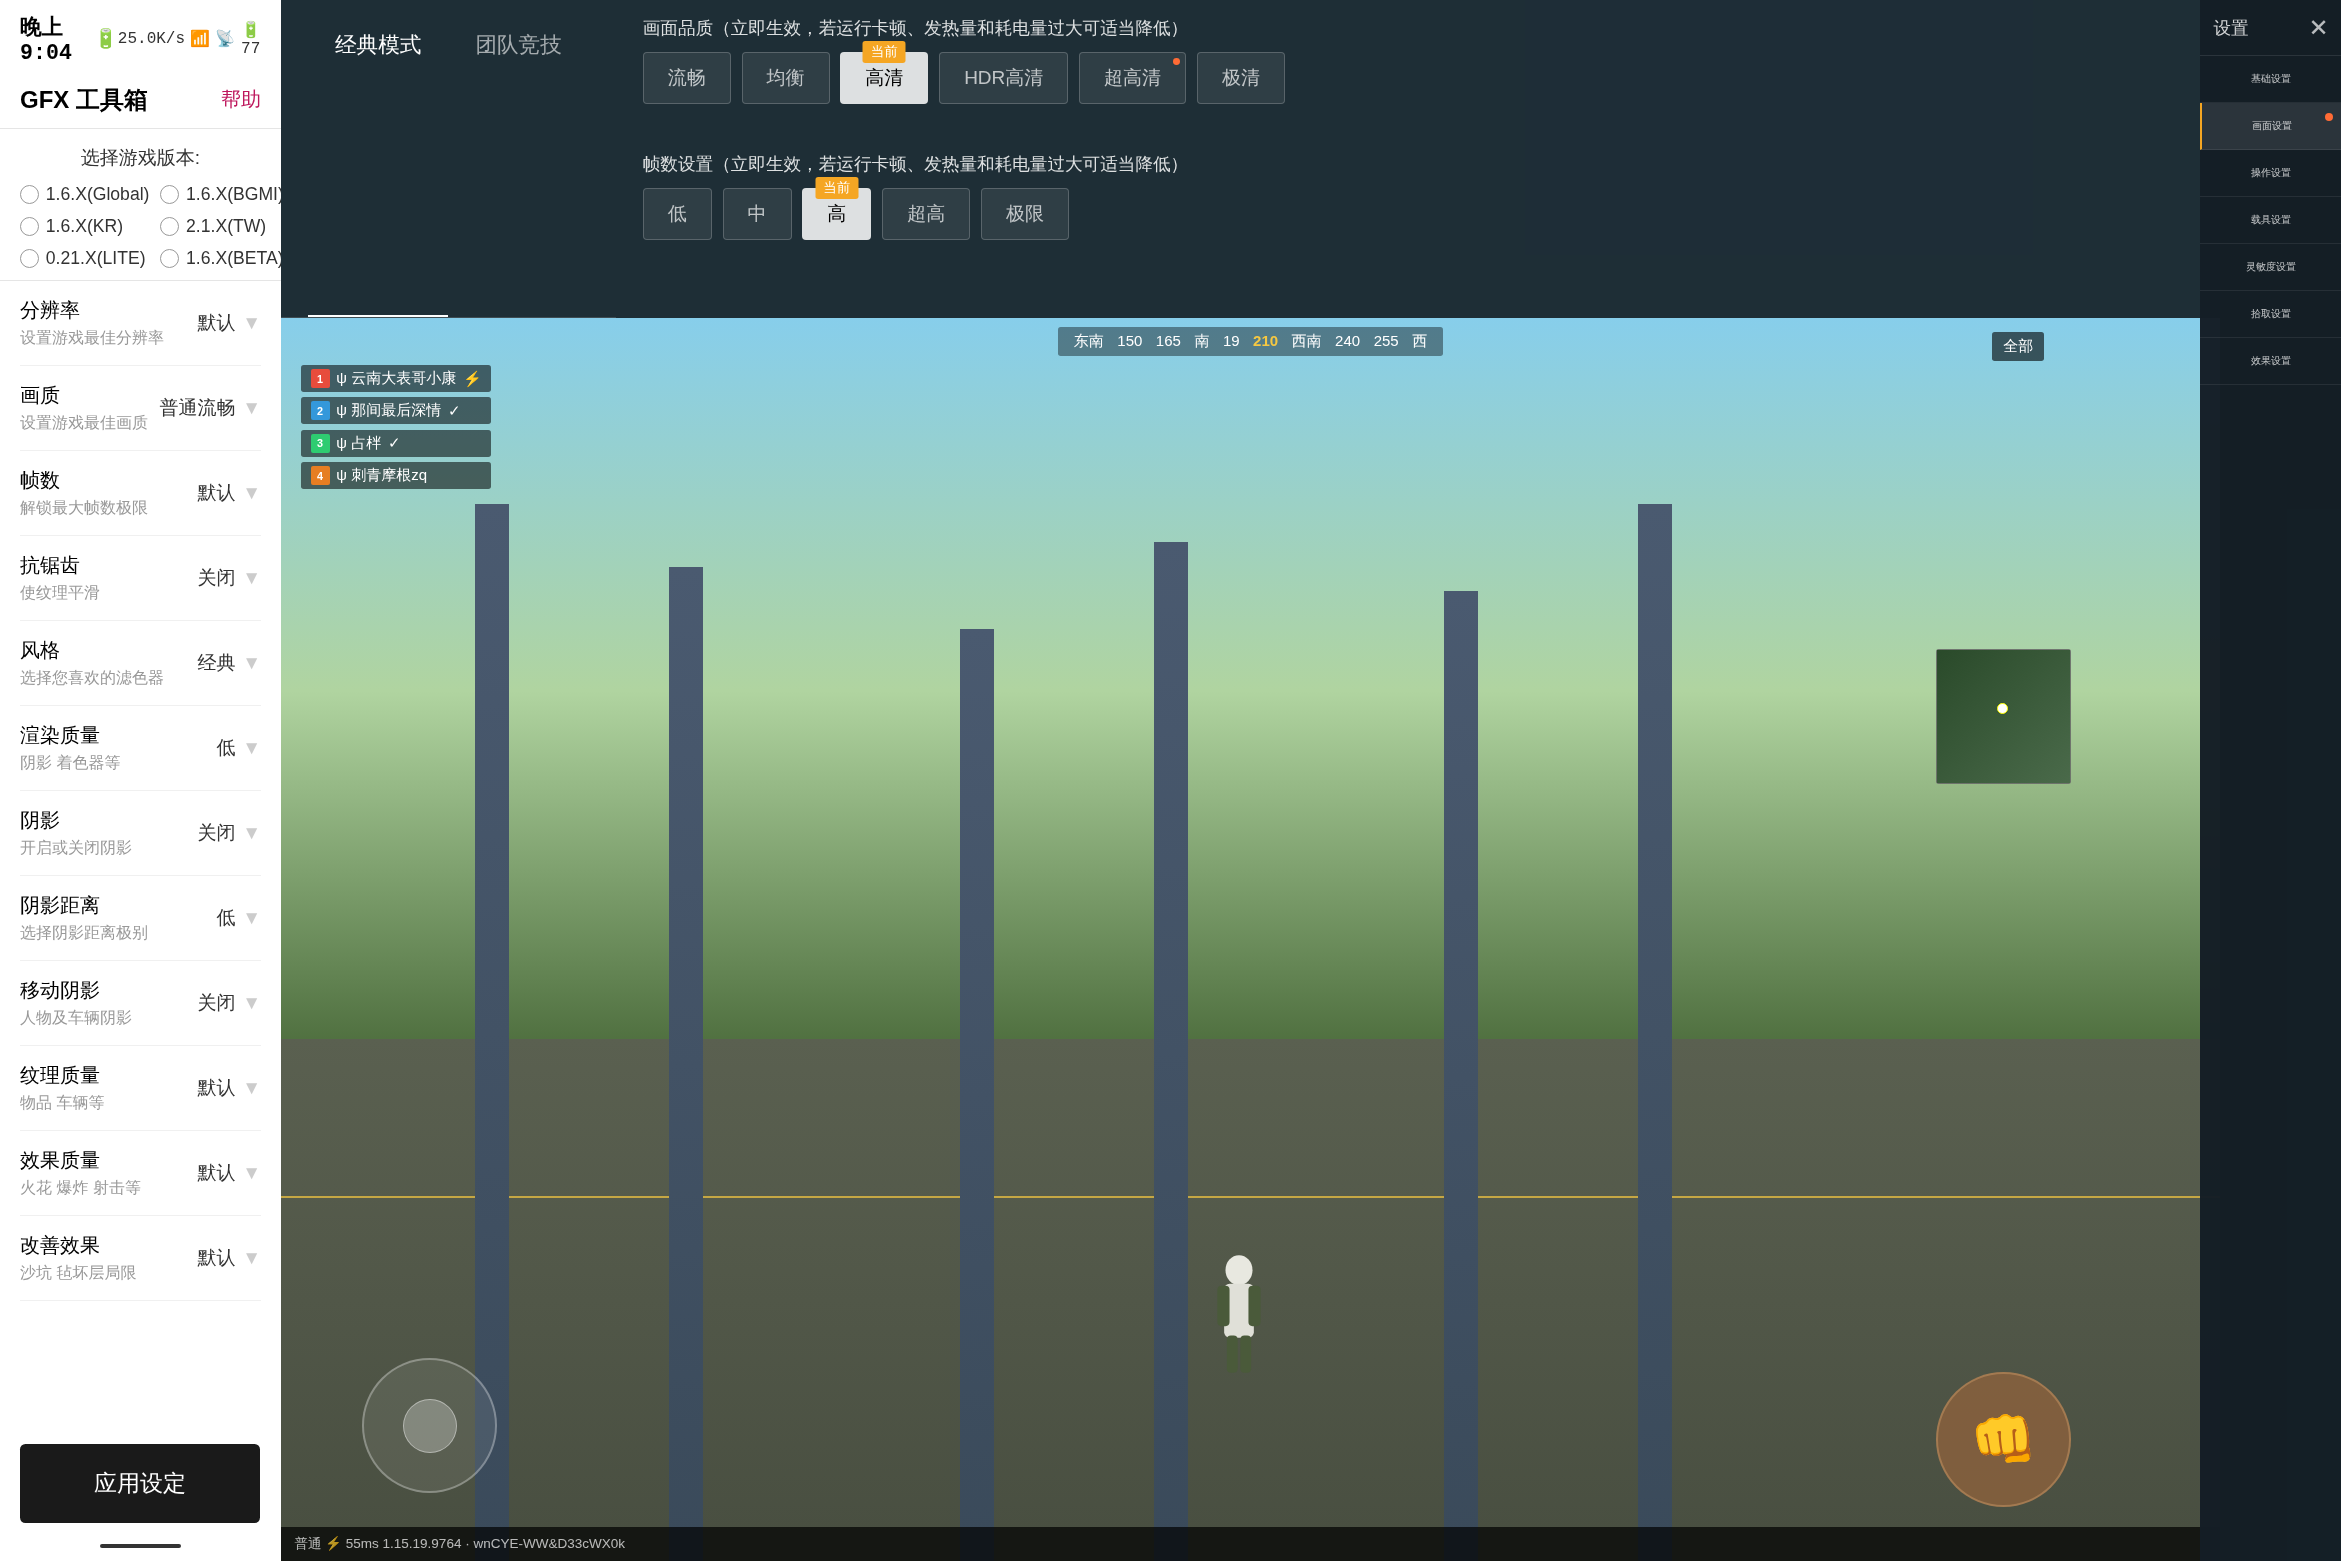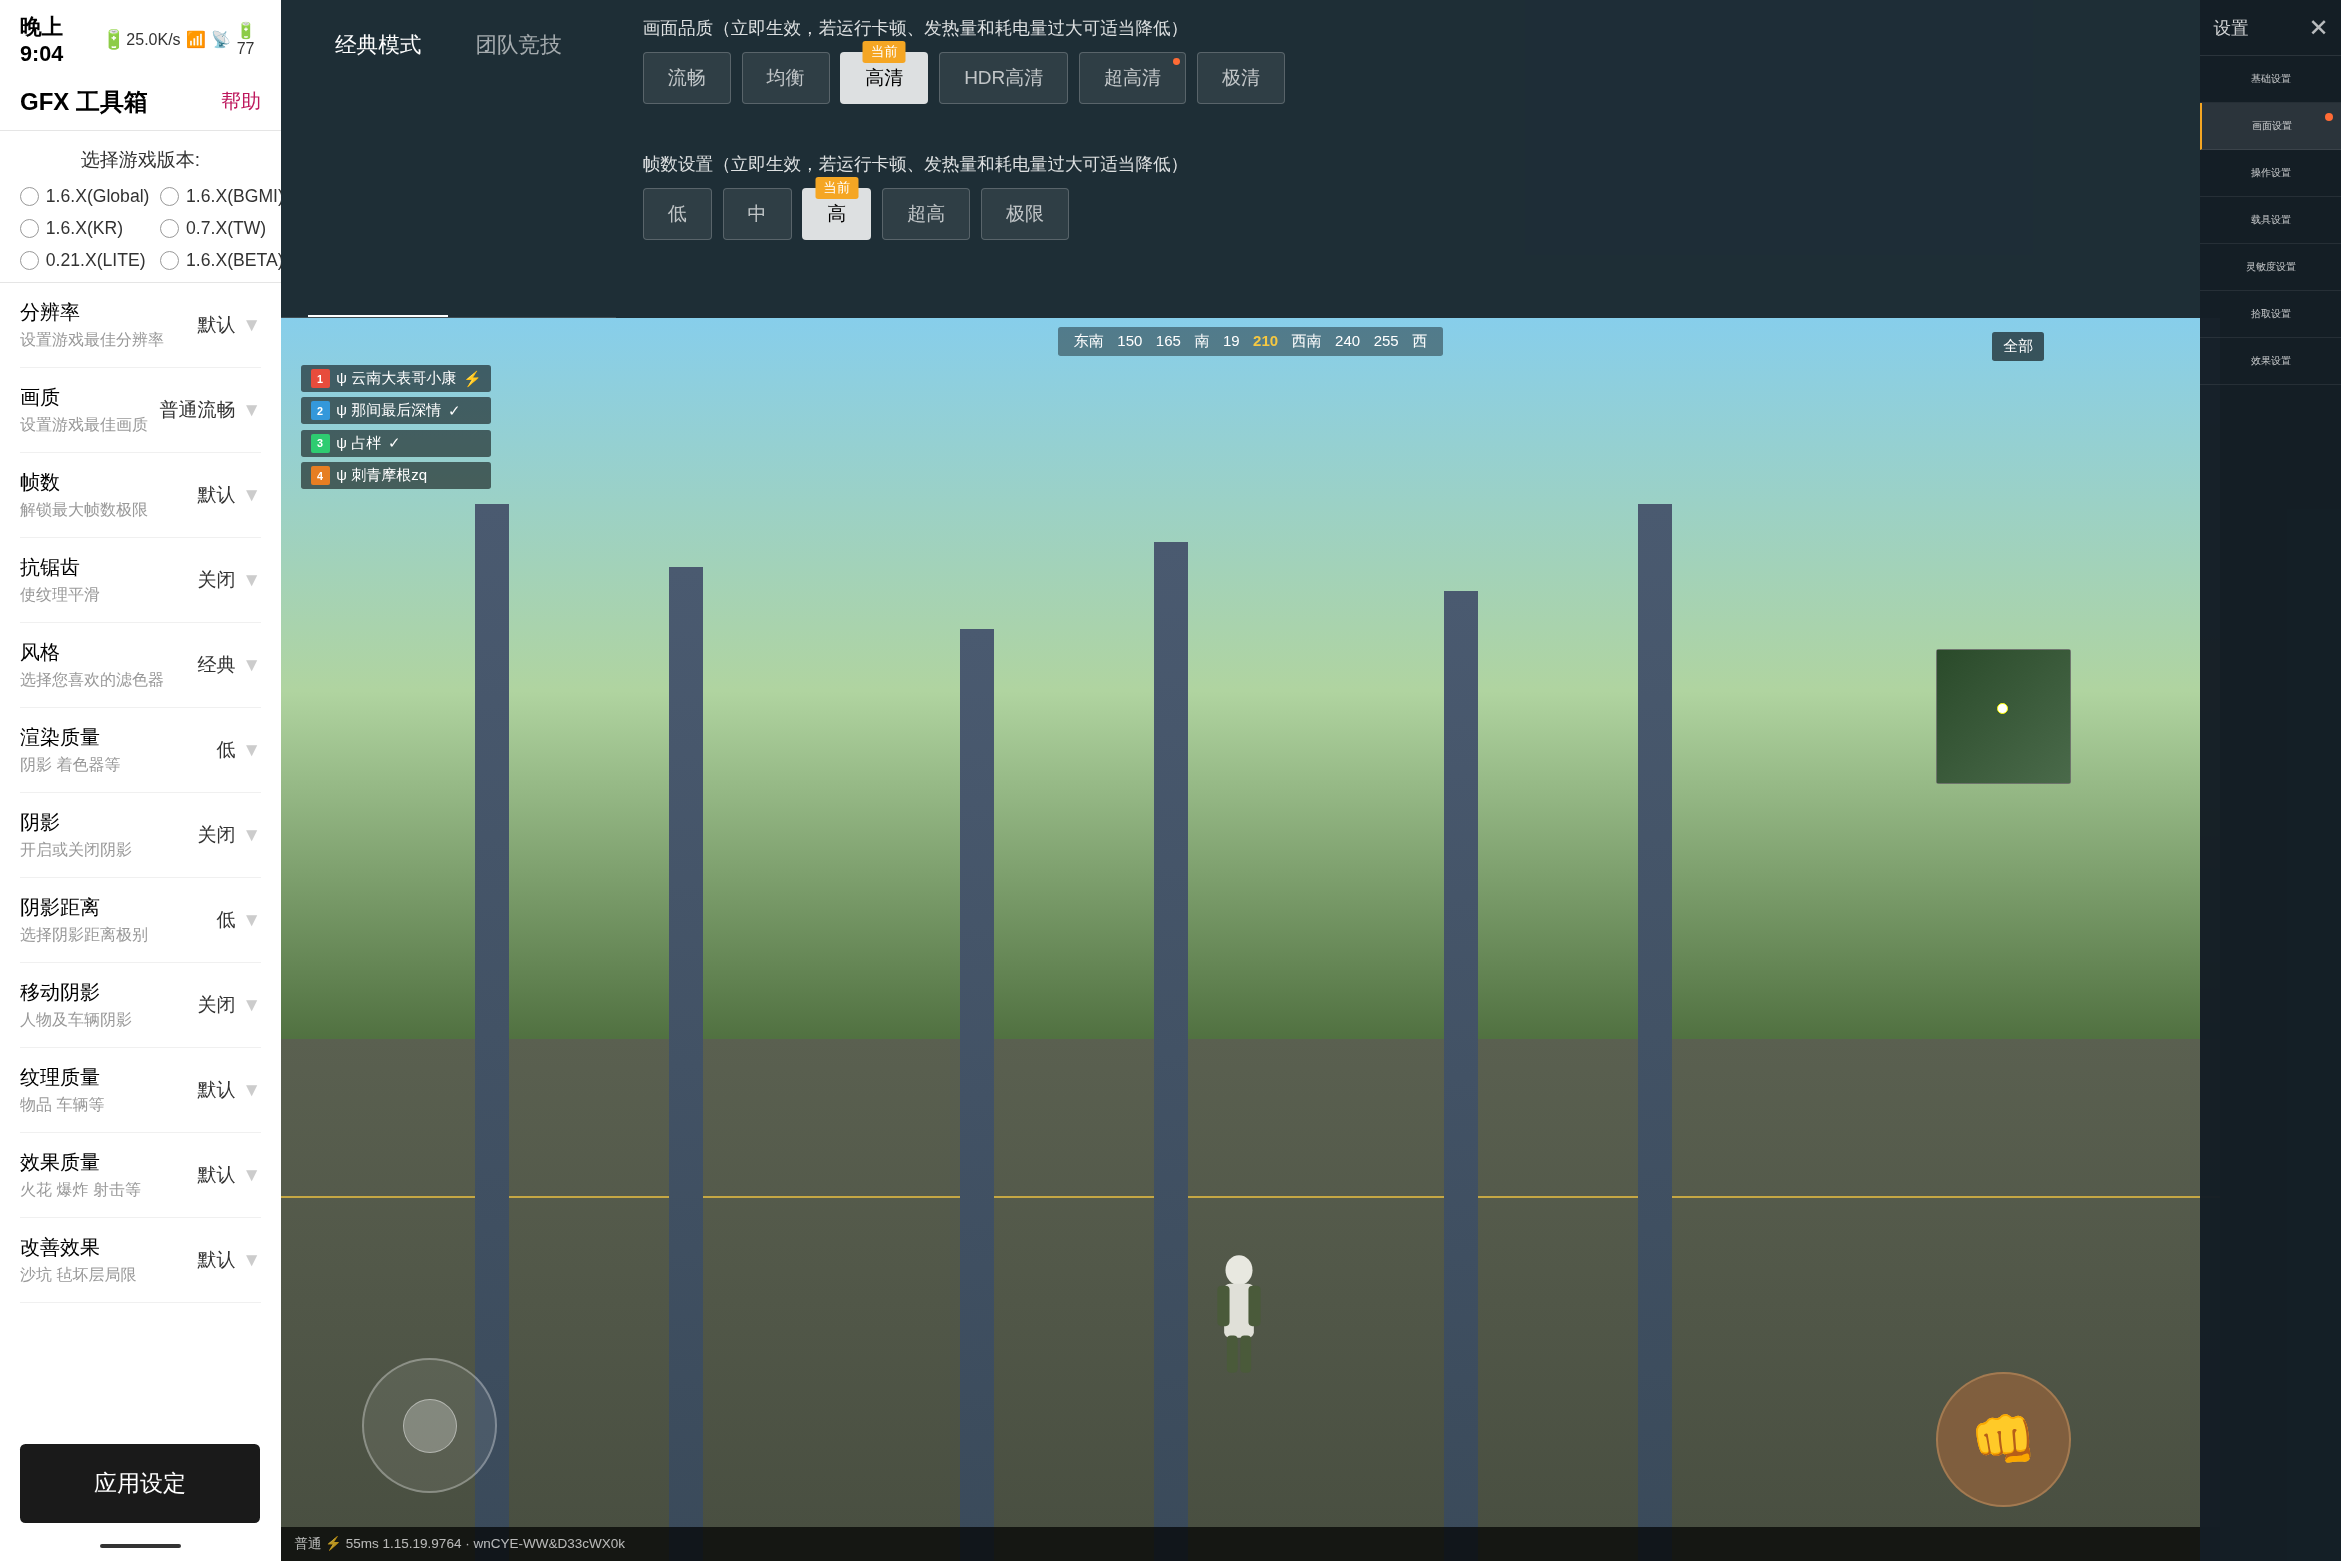--- a/index.html
+++ b/index.html
@@ -23,20 +23,21 @@
     }
 
     .status-bar {
       background: #ffffff;
       padding: 12px 20px 6.8px;
       display: flex;
       justify-content: space-between;
       align-items: center;
       font-size: 19px;
       color: #333;
+      font-family: Liberation Mono, monospace;
     }
 
     .status-left {
       display: flex;
       align-items: center;
       gap: 6.8px;
     }
 
     .status-time {
       font-size: 21.6px;
@@ -477,21 +478,21 @@
       <div class="version-item">
         <div class="radio-circle"></div>
         <span>1.13.X(CN)</span>
       </div>
       <div class="version-item">
         <div class="radio-circle"></div>
         <span>1.6.X(KR)</span>
       </div>
       <div class="version-item">
         <div class="radio-circle"></div>
-        <span>0.7.X(TW)</span>
+        <span>2.1.X(TW)</span>
       </div>
       <div class="version-item">
         <div class="radio-circle"></div>
         <span>1.6.X(VN)</span>
       </div>
       <div class="version-item">
         <div class="radio-circle"></div>
         <span>0.21.X(LITE)</span>
       </div>
       <div class="version-item">

